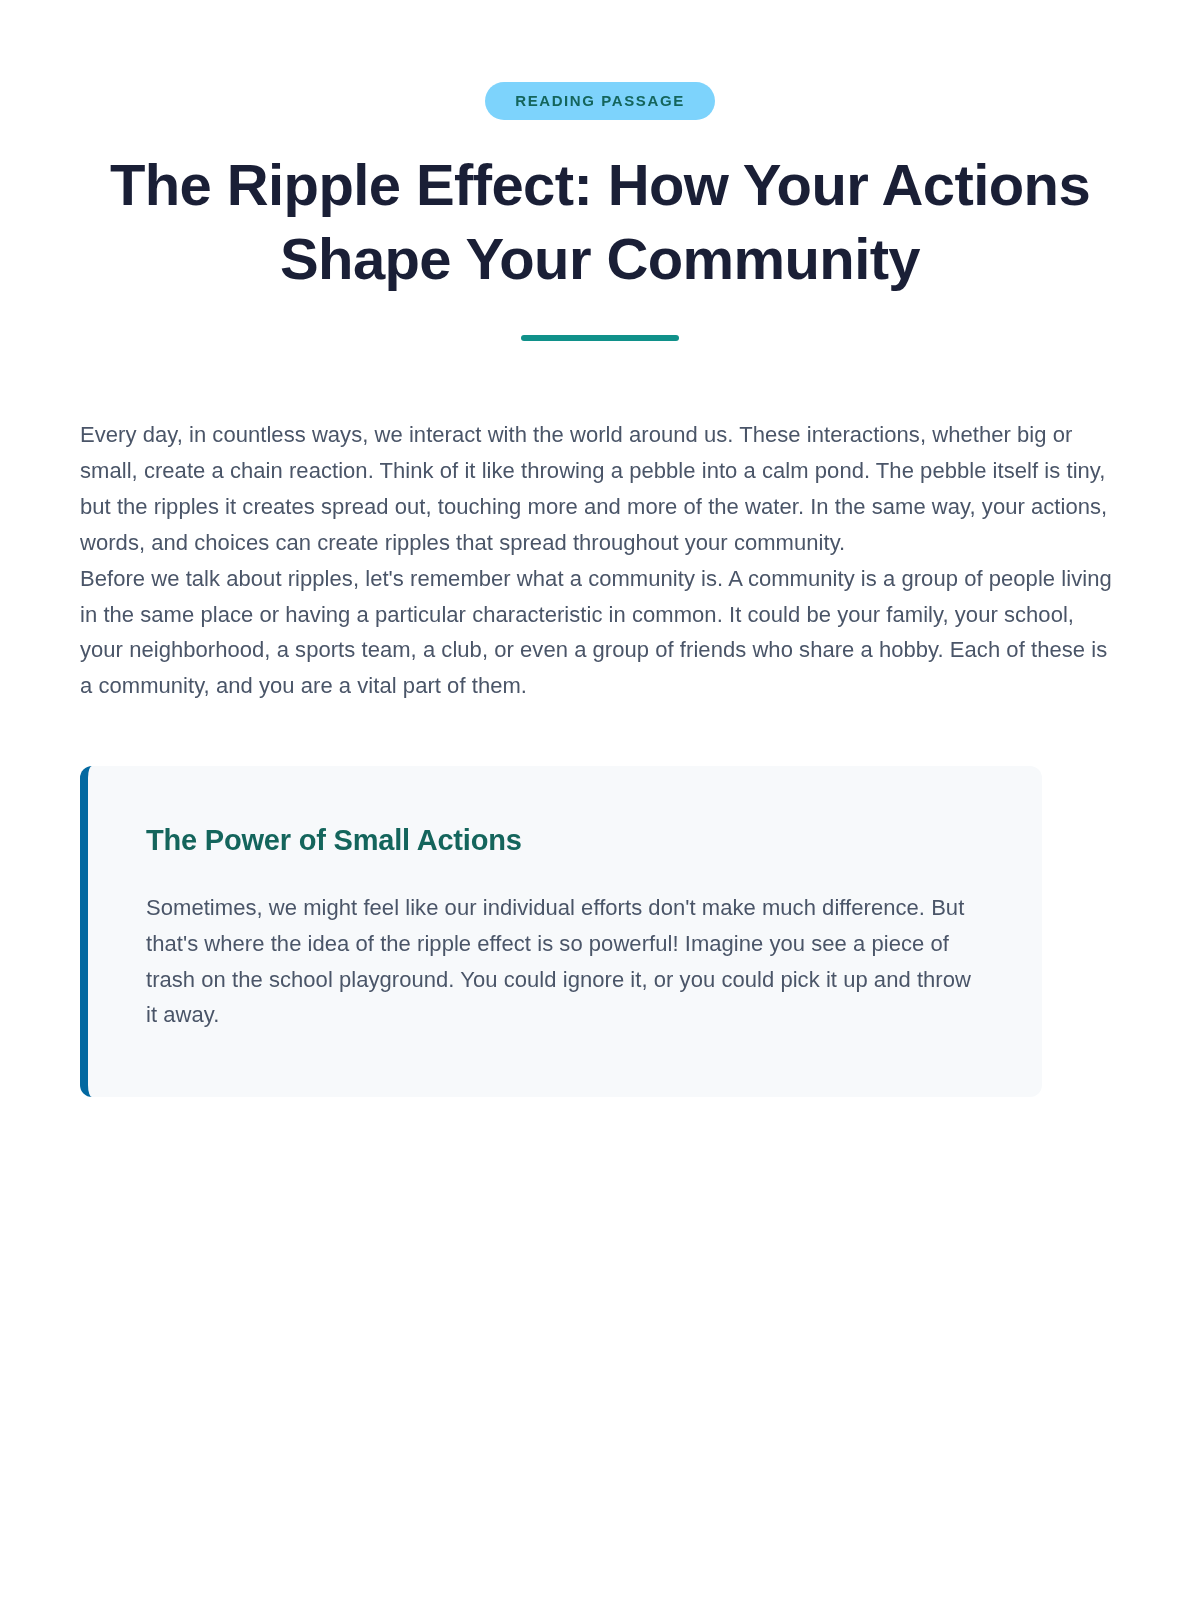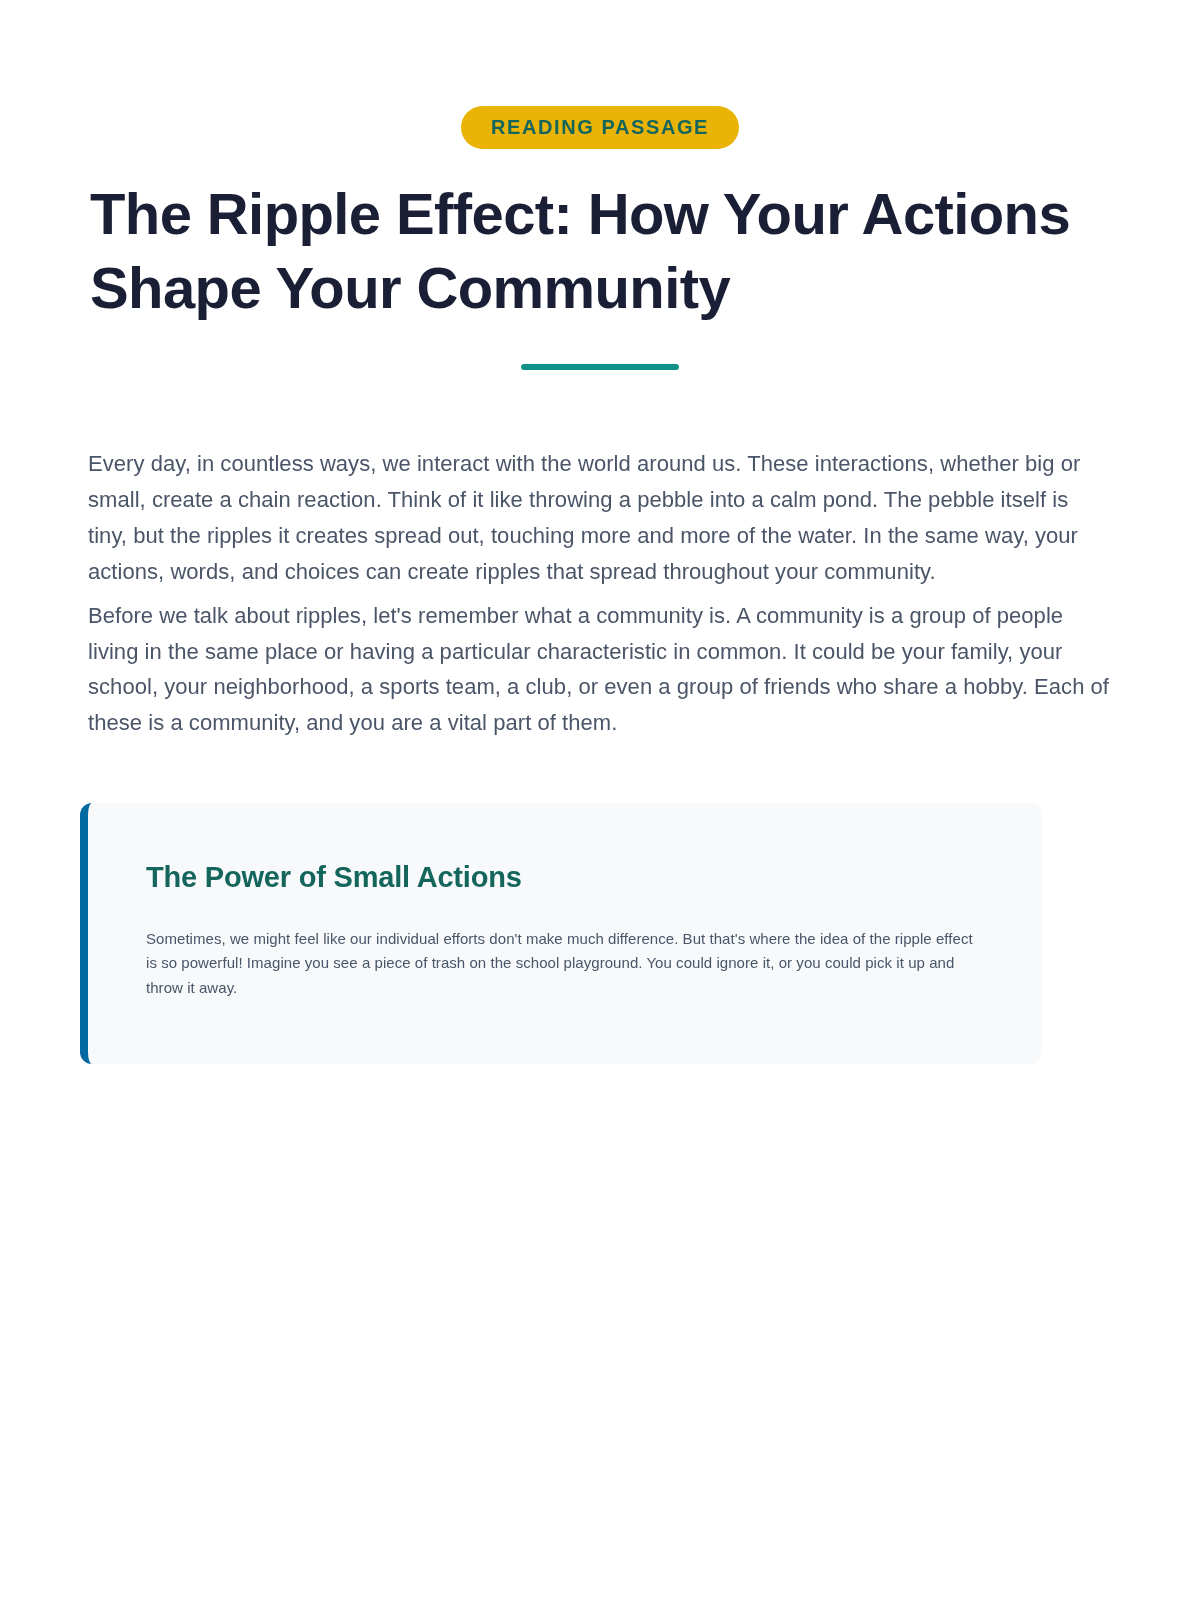--- a/index.html
+++ b/index.html
@@ -29,59 +29,58 @@
   }
 
   
   .header {
     padding-top: 82px;
     text-align: center;
   }
 
   .badge {
     display: inline-block;
-    background: #eab308;
+    background: #7dd3fc;
     color: #14655C;
-    font-size: 20px;
+    font-size: 15px;
     font-weight: bold;
     letter-spacing: 1.6px;
     padding: 11px 30px 12px 30px;
     border-radius: 999px;
     line-height: 1;
     white-space: nowrap;
-    margin-top: 24px;
   }
 
   .page-title {
     margin: 28px auto 0 auto;
     width: 1020px;
     font-size: 58px;
     line-height: 1.27;
     font-weight: bold;
     color: #1A1F36;
     letter-spacing: -0.6px;
-    text-align: left;
+    text-align: center;
   }
 
   .title-rule {
     width: 158px;
     height: 6px;
     background: #10918A;
     border-radius: 3px;
     margin: 40px auto 0 auto;
   }
 
   
   .content {
     padding: 0 80px;
     margin-top: 76px;
   }
 
   p.body-text {
-    margin: 8px;
+    margin: 0;
     font-size: 22px;
     line-height: 1.63;
     color: #4A5568;
     letter-spacing: 0.05px;
   }
 
   h2.section-heading {
     margin: 58px 0 26px 0;
     font-size: 31px;
     font-weight: bold;
@@ -104,21 +103,21 @@
     margin: 0 0 30px 0;
     font-size: 29px;
     font-weight: bold;
     color: #14655C;
     letter-spacing: -0.2px;
     line-height: 1.3;
   }
 
   .callout p {
     margin: 0;
-    font-size: 15px;
+    font-size: 22px;
     line-height: 1.63;
     color: #4A5568;
     letter-spacing: 0.05px;
   }
 </style>
 </head>
 <body>
 
 <div class="page">
 

